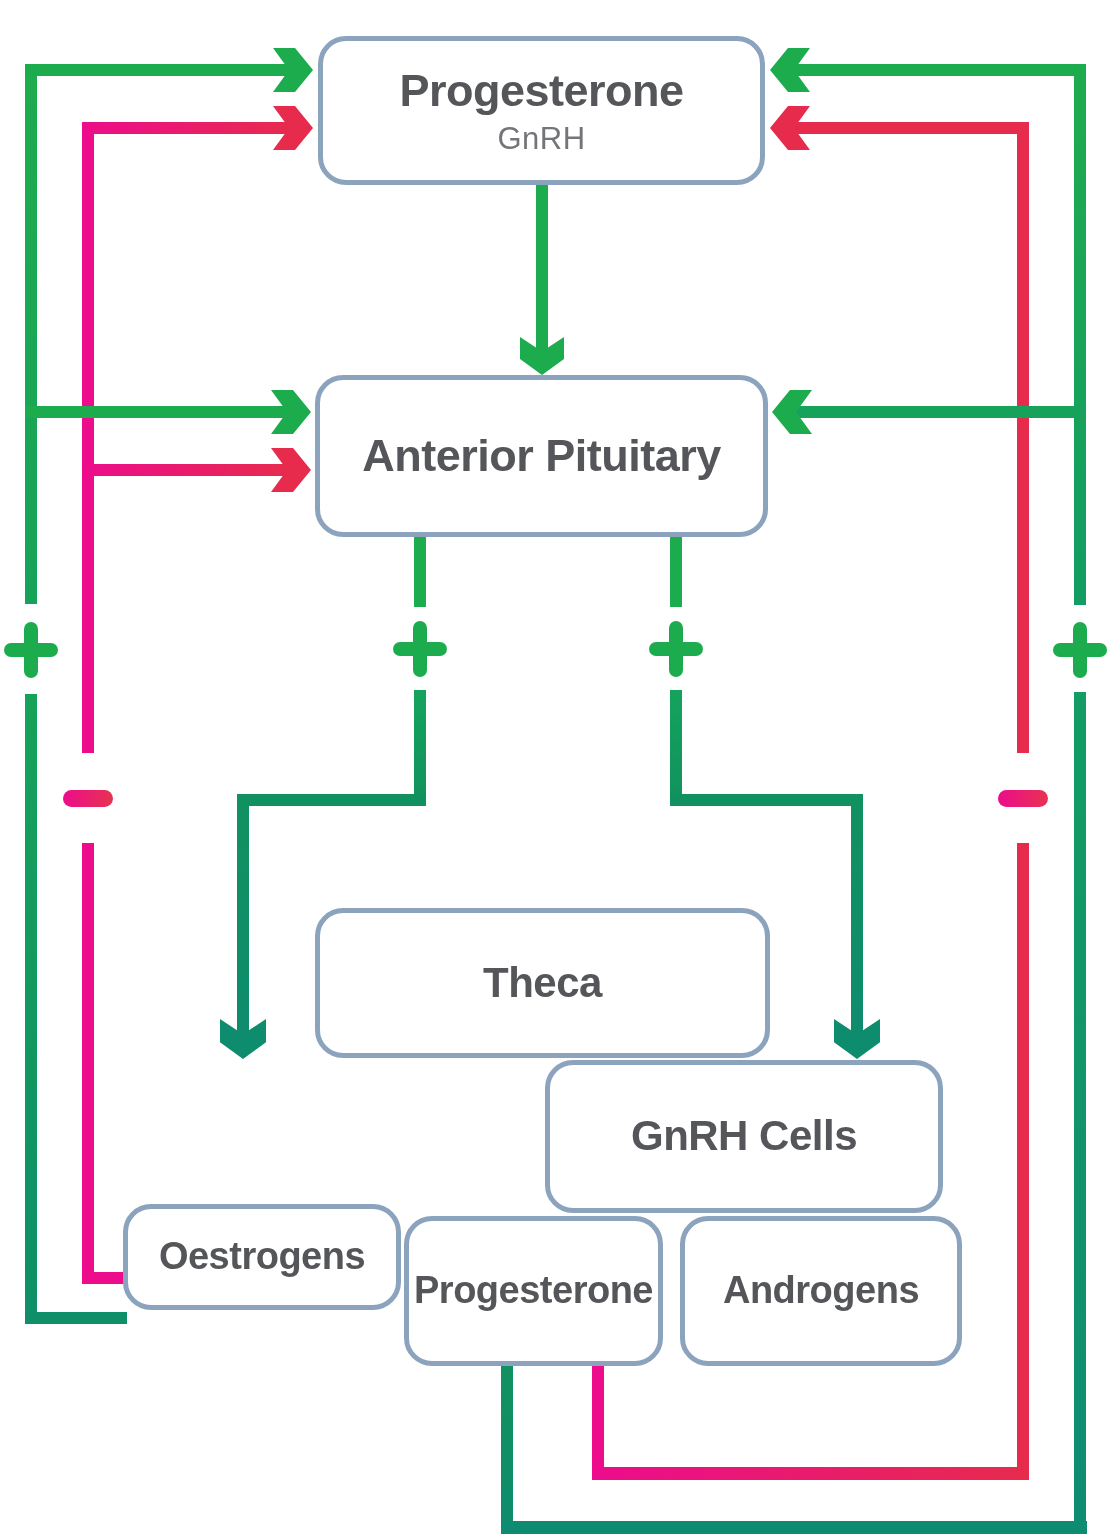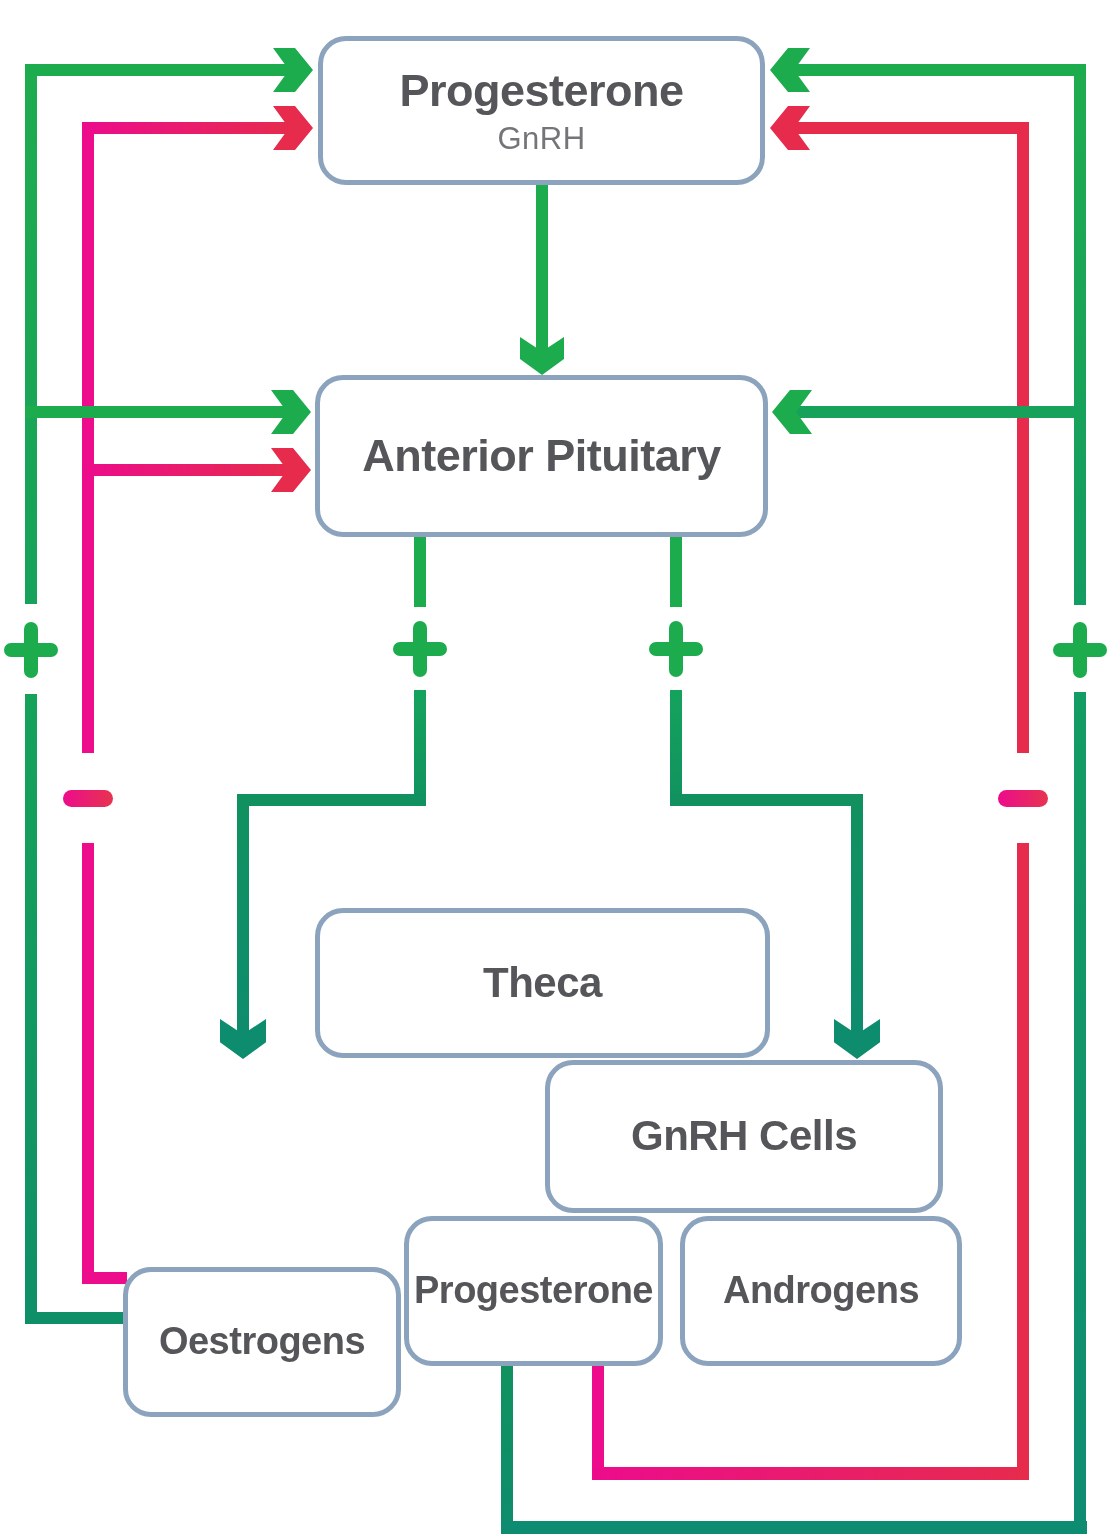--- a/index.html
+++ b/index.html
@@ -123,21 +123,21 @@
 
   <div class="node fs-md" style="left:315px;top:908px;width:455px;height:150px;">
     <div class="title">Theca</div>
   </div>
 
 
   <div class="node fs-md" style="left:545px;top:1060px;width:398px;height:153px;">
     <div class="title">GnRH Cells</div>
   </div>
 
-  <div class="node fs-sm" style="left:123px;top:1267px;width:278px;height:150px;">
+  <div class="node fs-sm" style="left:123px;top:1204px;width:278px;height:106px;">
     <div class="title">Oestrogens</div>
   </div>
 
   <div class="node fs-sm" style="left:404px;top:1216px;width:259px;height:150px;">
     <div class="title">Progesterone</div>
   </div>
 
   <div class="node fs-sm" style="left:680px;top:1216px;width:282px;height:150px;">
     <div class="title">Androgens</div>
   </div>

